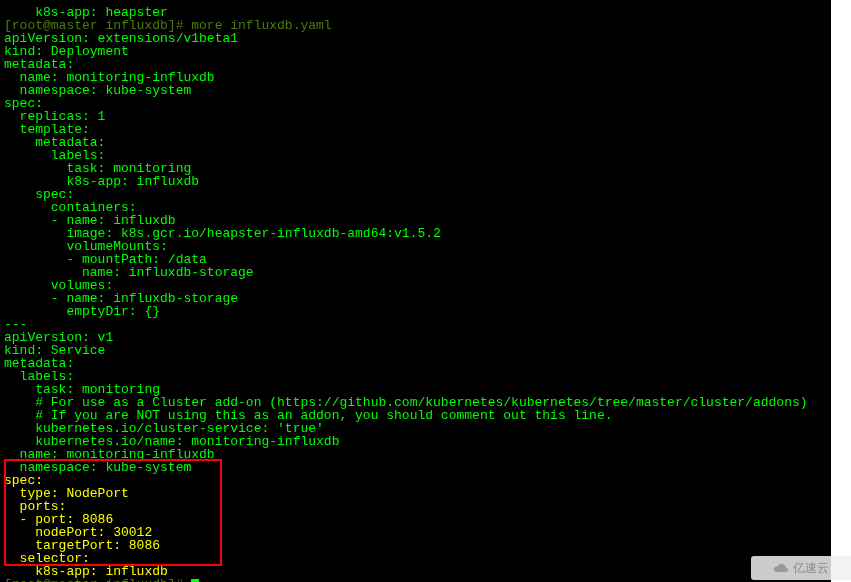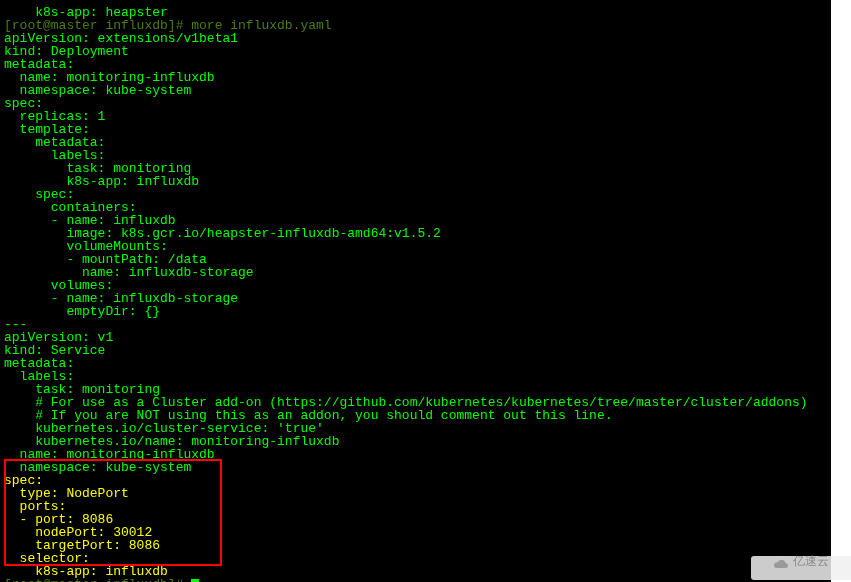--- a/index.html
+++ b/index.html
@@ -38,23 +38,23 @@
       pointer-events: none;
     }
     .watermark {
       position: absolute;
       right: 0;
       bottom: 2px;
       width: 100px;
       height: 24px;
       background: rgba(240,240,240,0.85);
       display: flex;
-      align-items: flex-start;
+      align-items: center;
       justify-content: center;
-      font-family: Liberation Mono, monospace;
+      font-family: Liberation Sans, sans-serif;
       font-size: 12px;
       color: #888;
       border-radius: 3px 0 0 3px;
     }
     .watermark-icon {
       width: 16px;
       height: 16px;
       margin-right: 4px;
       display: inline-flex;
       align-items: center;

